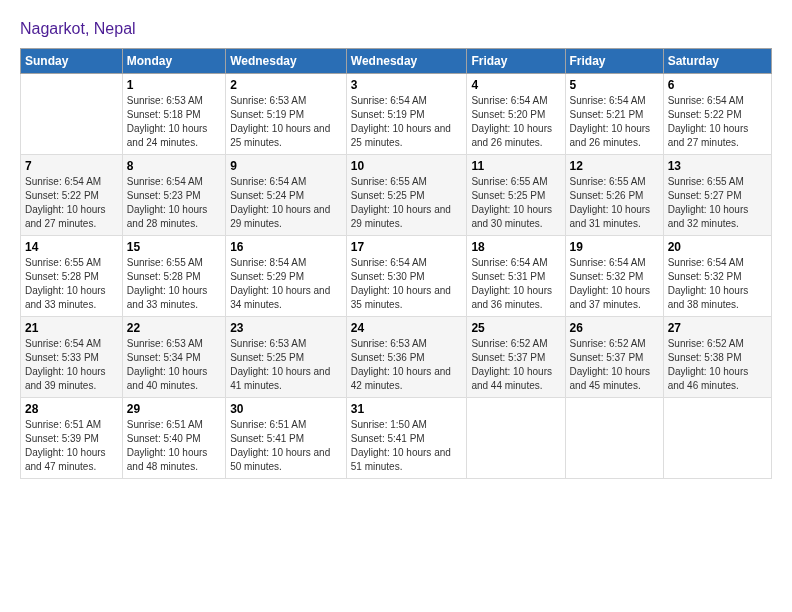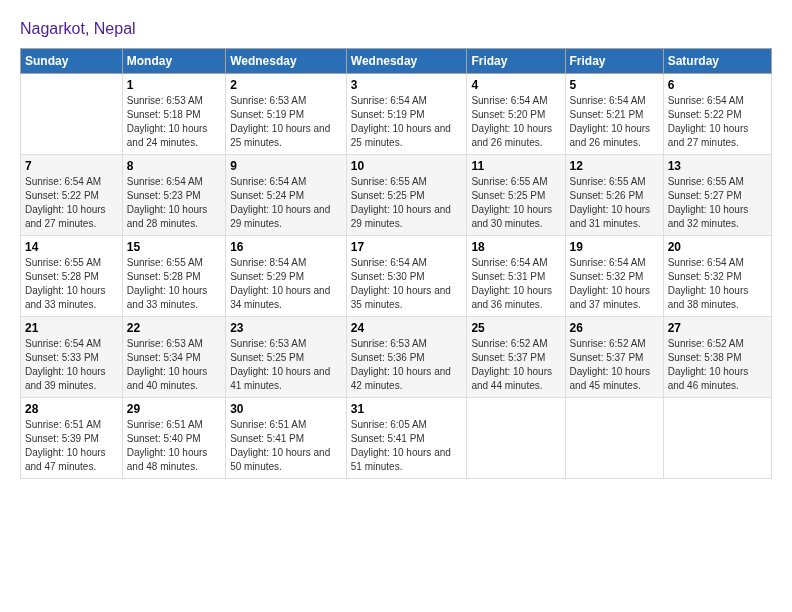--- a/index.html
+++ b/index.html
@@ -337,21 +337,21 @@
           </td>
           <td>
             <span class="day-num">30</span>
             <div class="day-info">Sunrise: 6:51 AM
 Sunset: 5:41 PM
 Daylight: 10 hours
 and 50 minutes.</div>
           </td>
           <td>
             <span class="day-num">31</span>
-            <div class="day-info">Sunrise: 6:05 AM
+            <div class="day-info">Sunrise: 1:50 AM
 Sunset: 5:41 PM
 Daylight: 10 hours
 and 51 minutes.</div>
           </td>
           <td></td>
           <td></td>
           <td></td>
         </tr>
       </tbody>
   </table>

